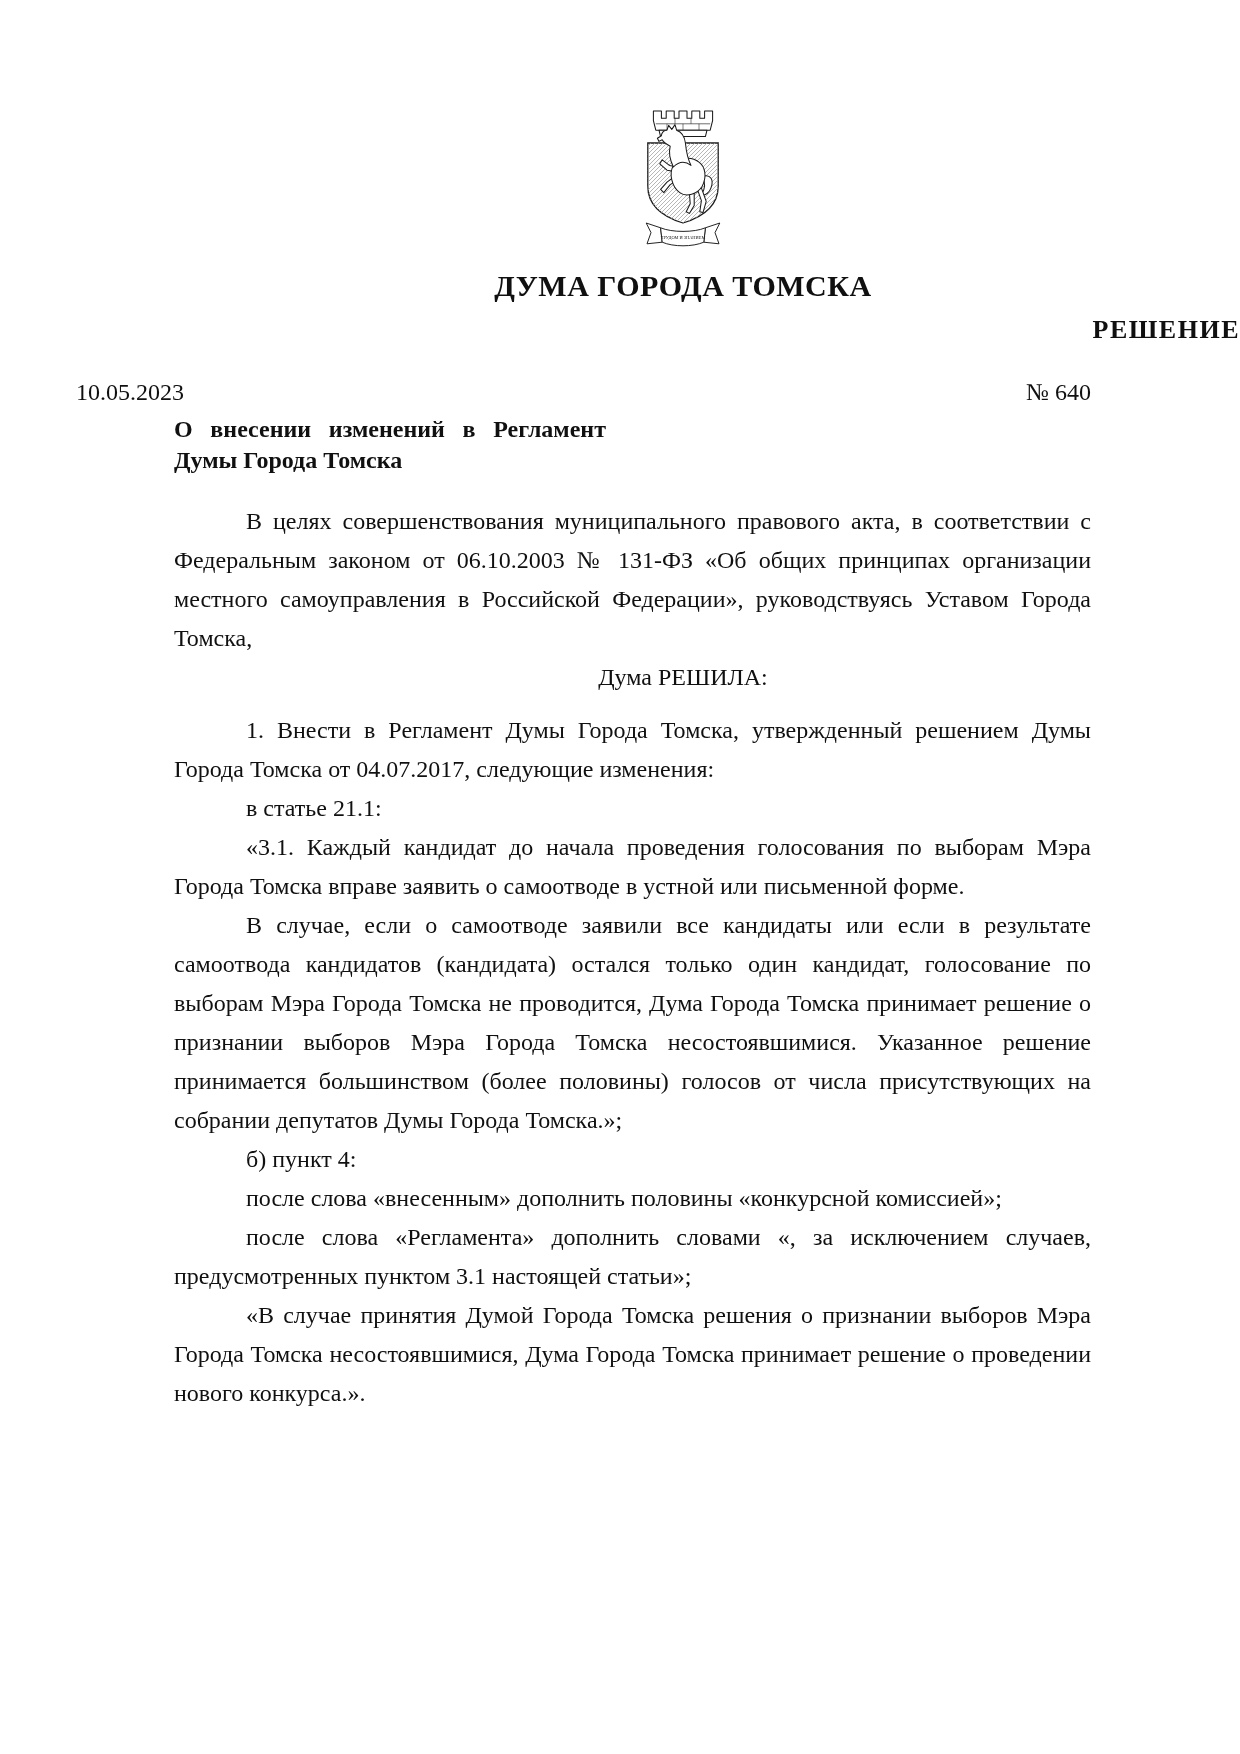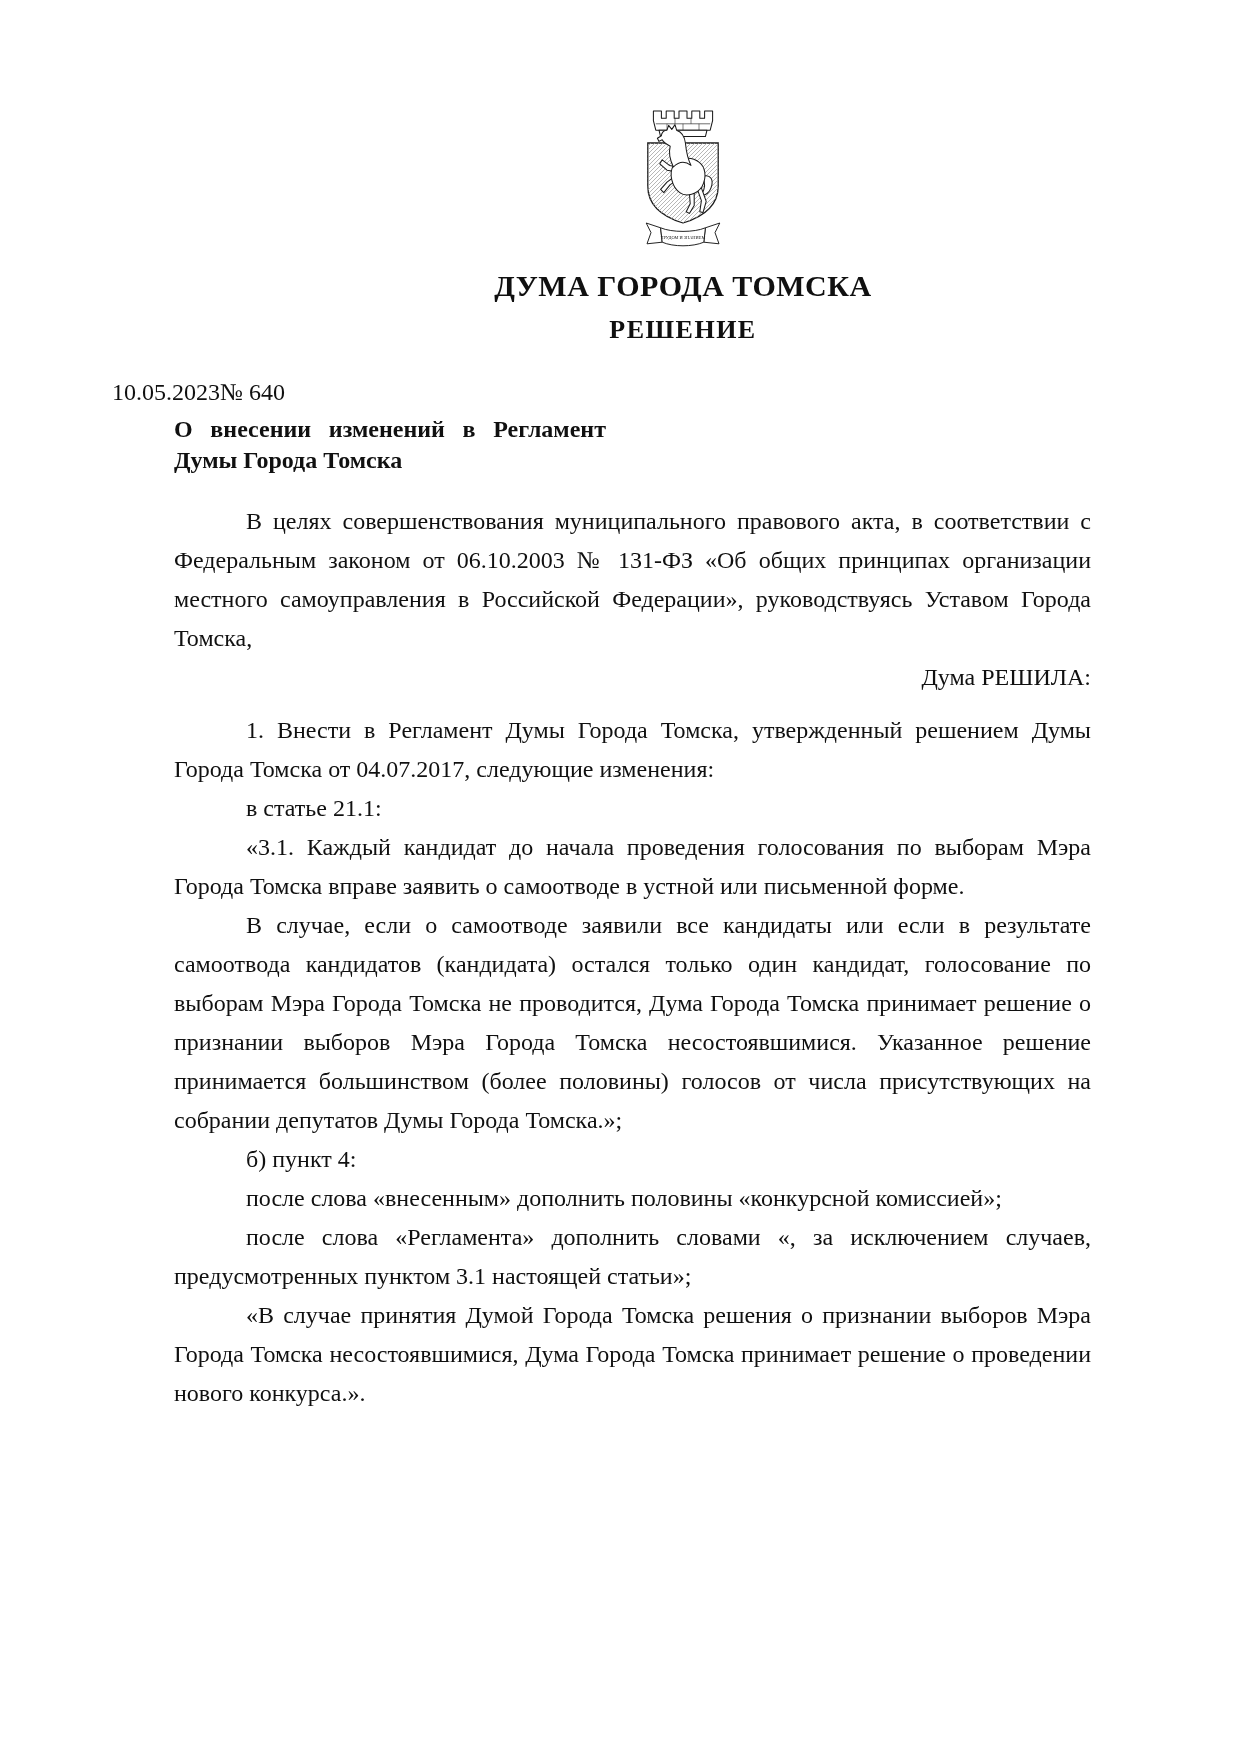--- a/index.html
+++ b/index.html
@@ -21,24 +21,26 @@
     margin-top:14px;
     font-size:30px;
     font-weight:bold;
     letter-spacing:0.5px;
   }
   .doc-type{
     margin-top:12px;
     font-size:26px;
     font-weight:bold;
     letter-spacing:1.5px;
+    text-align:right;
   }
   .date-row{
     display:flex;
-    margin:34px 149px 0 112px;
+    justify-content:space-between;
+    margin:34px 149px 0 76px;
     font-size:24px;
   }
   .subject{
     margin:8px 0 4px 174px;
     width:432px;
     font-size:24px;
     font-weight:bold;
     line-height:31px;
   }
   .subject .l1{display:block;text-align:justify;text-align-last:justify;}
@@ -48,21 +50,21 @@
     font-size:24px;
     line-height:39px;
   }
   .para{
     margin:0;
     text-align:justify;
     text-indent:72px;
   }
   .resolved{
     margin:0 0 14px 101px;
-    text-align:right;
+    text-align:center;
     text-indent:0;
   }
   svg{display:block;}
 </style>
 </head>
 <body>
 
 <div class="page">
 
   <div class="head-block">

